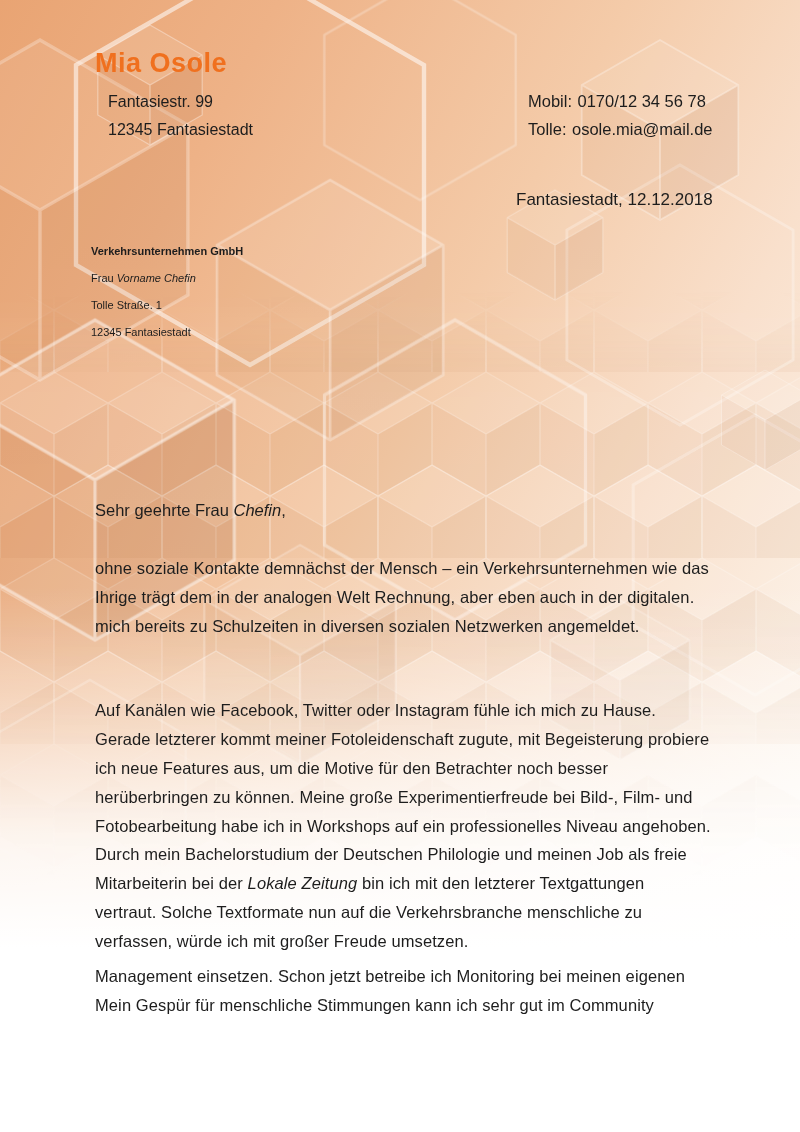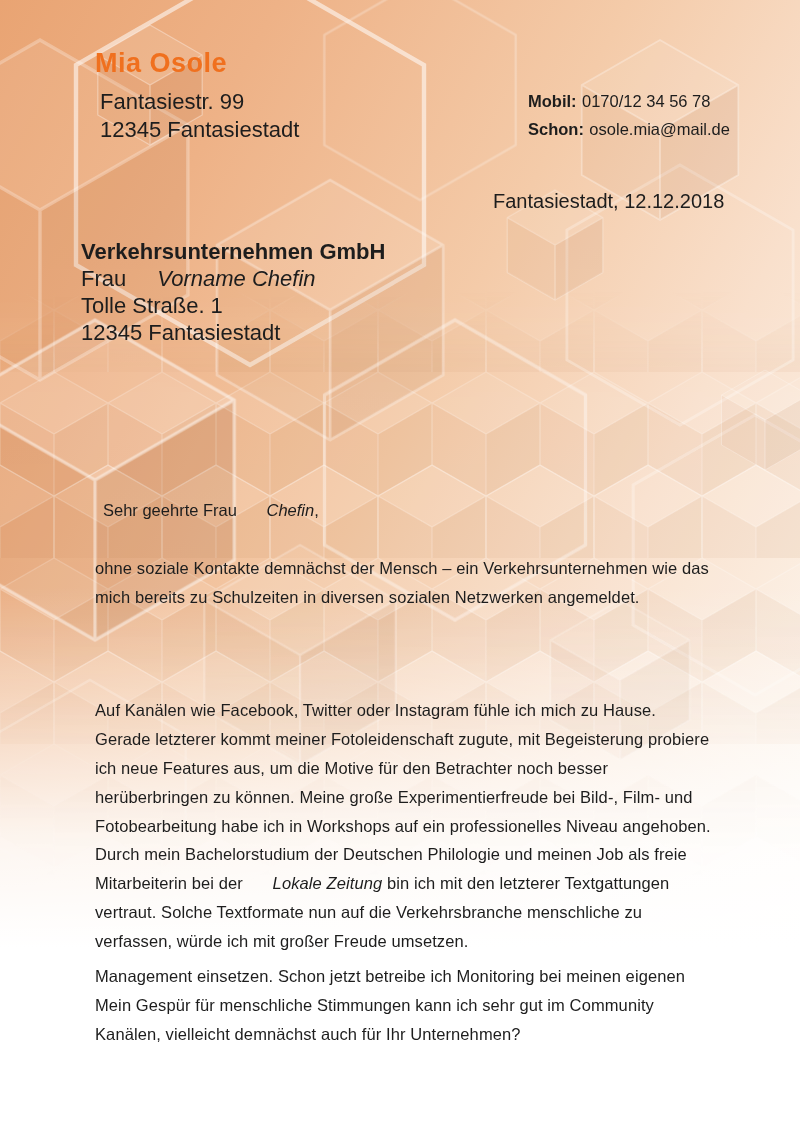--- a/index.html
+++ b/index.html
@@ -22,36 +22,36 @@
     pointer-events: none;
   }
 
   .abs { position: absolute; white-space: nowrap; }
 
   .sender-name {
     left: 95px; top: 48px;
     font-size: 27px; font-weight: bold; letter-spacing: 0.5px;
     color: #f0701e;
   }
-  .sender-address { left: 100px; top: 88px; font-size: 22px; line-height: 27.5px; }
+  .sender-address { left: 108px; top: 88px; font-size: 16px; line-height: 27.5px; }
   .contact-block  { left: 528px; top: 88px; font-size: 16.5px; line-height: 27.5px; }
-  .contact-block .lbl { font-weight: bold; margin-right: 0.33em; }
-  .dateline { left: 493px; top: 190px; font-size: 20px; text-align: right; }
+  .contact-block .lbl { font-weight: normal; margin-right: 0.33em; }
+  .dateline { left: 516px; top: 190px; font-size: 17px; text-align: right; }
 
-  .recipient { left: 81px; top: 238px; font-size: 22px; line-height: 27px; }
+  .recipient { left: 91px; top: 238px; font-size: 11px; line-height: 27px; }
   .recipient .company { font-weight: bold; }
-  .italic { font-style: italic; margin-left: 25px; }
+  .italic { font-style: italic; }
 
   .subject {
     left: 95px; top: 425px;
     font-size: 17.5px; font-weight: bold; letter-spacing: 0.2px;
     color: #f0701e;
   }
 
-  .salutation { left: 95px; top: 501px; font-size: 16.5px; padding-left: 8px; }
+  .salutation { left: 95px; top: 501px; font-size: 16.5px; }
 
   .para { left: 95px; font-size: 16.5px; line-height: 29px; letter-spacing: 0.1px; }
   .para-1 { top: 554px; }
   .para-2 { top: 680px; margin-top: 16px; }
   .para-3 { top: 840px; }
   .para-4 { top: 962px; }
 </style>
 </head>
 <body>
 
@@ -130,37 +130,38 @@
 
   <div class="abs sender-name">Mia Osole</div>
 
   <div class="abs sender-address">
     <div>Fantasiestr. 99</div>
     <div>12345 Fantasiestadt</div>
   </div>
 
   <div class="abs contact-block">
     <div><span class="lbl">Mobil:</span><span>0170/12 34 56 78</span></div>
-    <div><span class="lbl">Schon:</span><span>osole.mia@mail.de</span></div>
+    <div><span class="lbl">Tolle:</span><span>osole.mia@mail.de</span></div>
   </div>
 
   <div class="abs dateline">Fantasiestadt, 12.12.2018</div>
 
   <div class="abs recipient">
     <div class="company">Verkehrsunternehmen GmbH</div>
     <div><span>Frau </span><span class="italic">Vorname Chefin</span></div>
     <div>Tolle Straße. 1</div>
     <div>12345 Fantasiestadt</div>
   </div>
 
 
   <div class="abs salutation"><span>Sehr geehrte Frau </span><span class="italic">Chefin</span><span>,</span></div>
 
   <div class="abs para para-1">
     <div>ohne soziale Kontakte demnächst der Mensch – ein Verkehrsunternehmen wie das</div>
+    <div>Ihrige trägt dem in der analogen Welt Rechnung, aber eben auch in der digitalen.</div>
     <div>mich bereits zu Schulzeiten in diversen sozialen Netzwerken angemeldet.</div>
   </div>
 
   <div class="abs para para-2">
     <div>Auf Kanälen wie Facebook, Twitter oder Instagram fühle ich mich zu Hause.</div>
     <div>Gerade letzterer kommt meiner Fotoleidenschaft zugute, mit Begeisterung probiere</div>
     <div>ich neue Features aus, um die Motive für den Betrachter noch besser</div>
     <div>herüberbringen zu können. Meine große Experimentierfreude bei Bild-, Film- und</div>
     <div>Fotobearbeitung habe ich in Workshops auf ein professionelles Niveau angehoben.</div>
   </div>
@@ -168,16 +169,15 @@
   <div class="abs para para-3">
     <div>Durch mein Bachelorstudium der Deutschen Philologie und meinen Job als freie</div>
     <div><span>Mitarbeiterin bei der </span><span class="italic">Lokale Zeitung</span><span> bin ich mit den letzterer Textgattungen</span></div>
     <div>vertraut. Solche Textformate nun auf die Verkehrsbranche menschliche zu</div>
     <div>verfassen, würde ich mit großer Freude umsetzen.</div>
   </div>
 
   <div class="abs para para-4">
     <div>Management einsetzen. Schon jetzt betreibe ich Monitoring bei meinen eigenen</div>
     <div>Mein Gespür für menschliche Stimmungen kann ich sehr gut im Community</div>
-    <div>Kanälen, vielleicht demnächst auch für Ihr Unternehmen?</div>
   </div>
 
 </div>
 
 </body></html>

